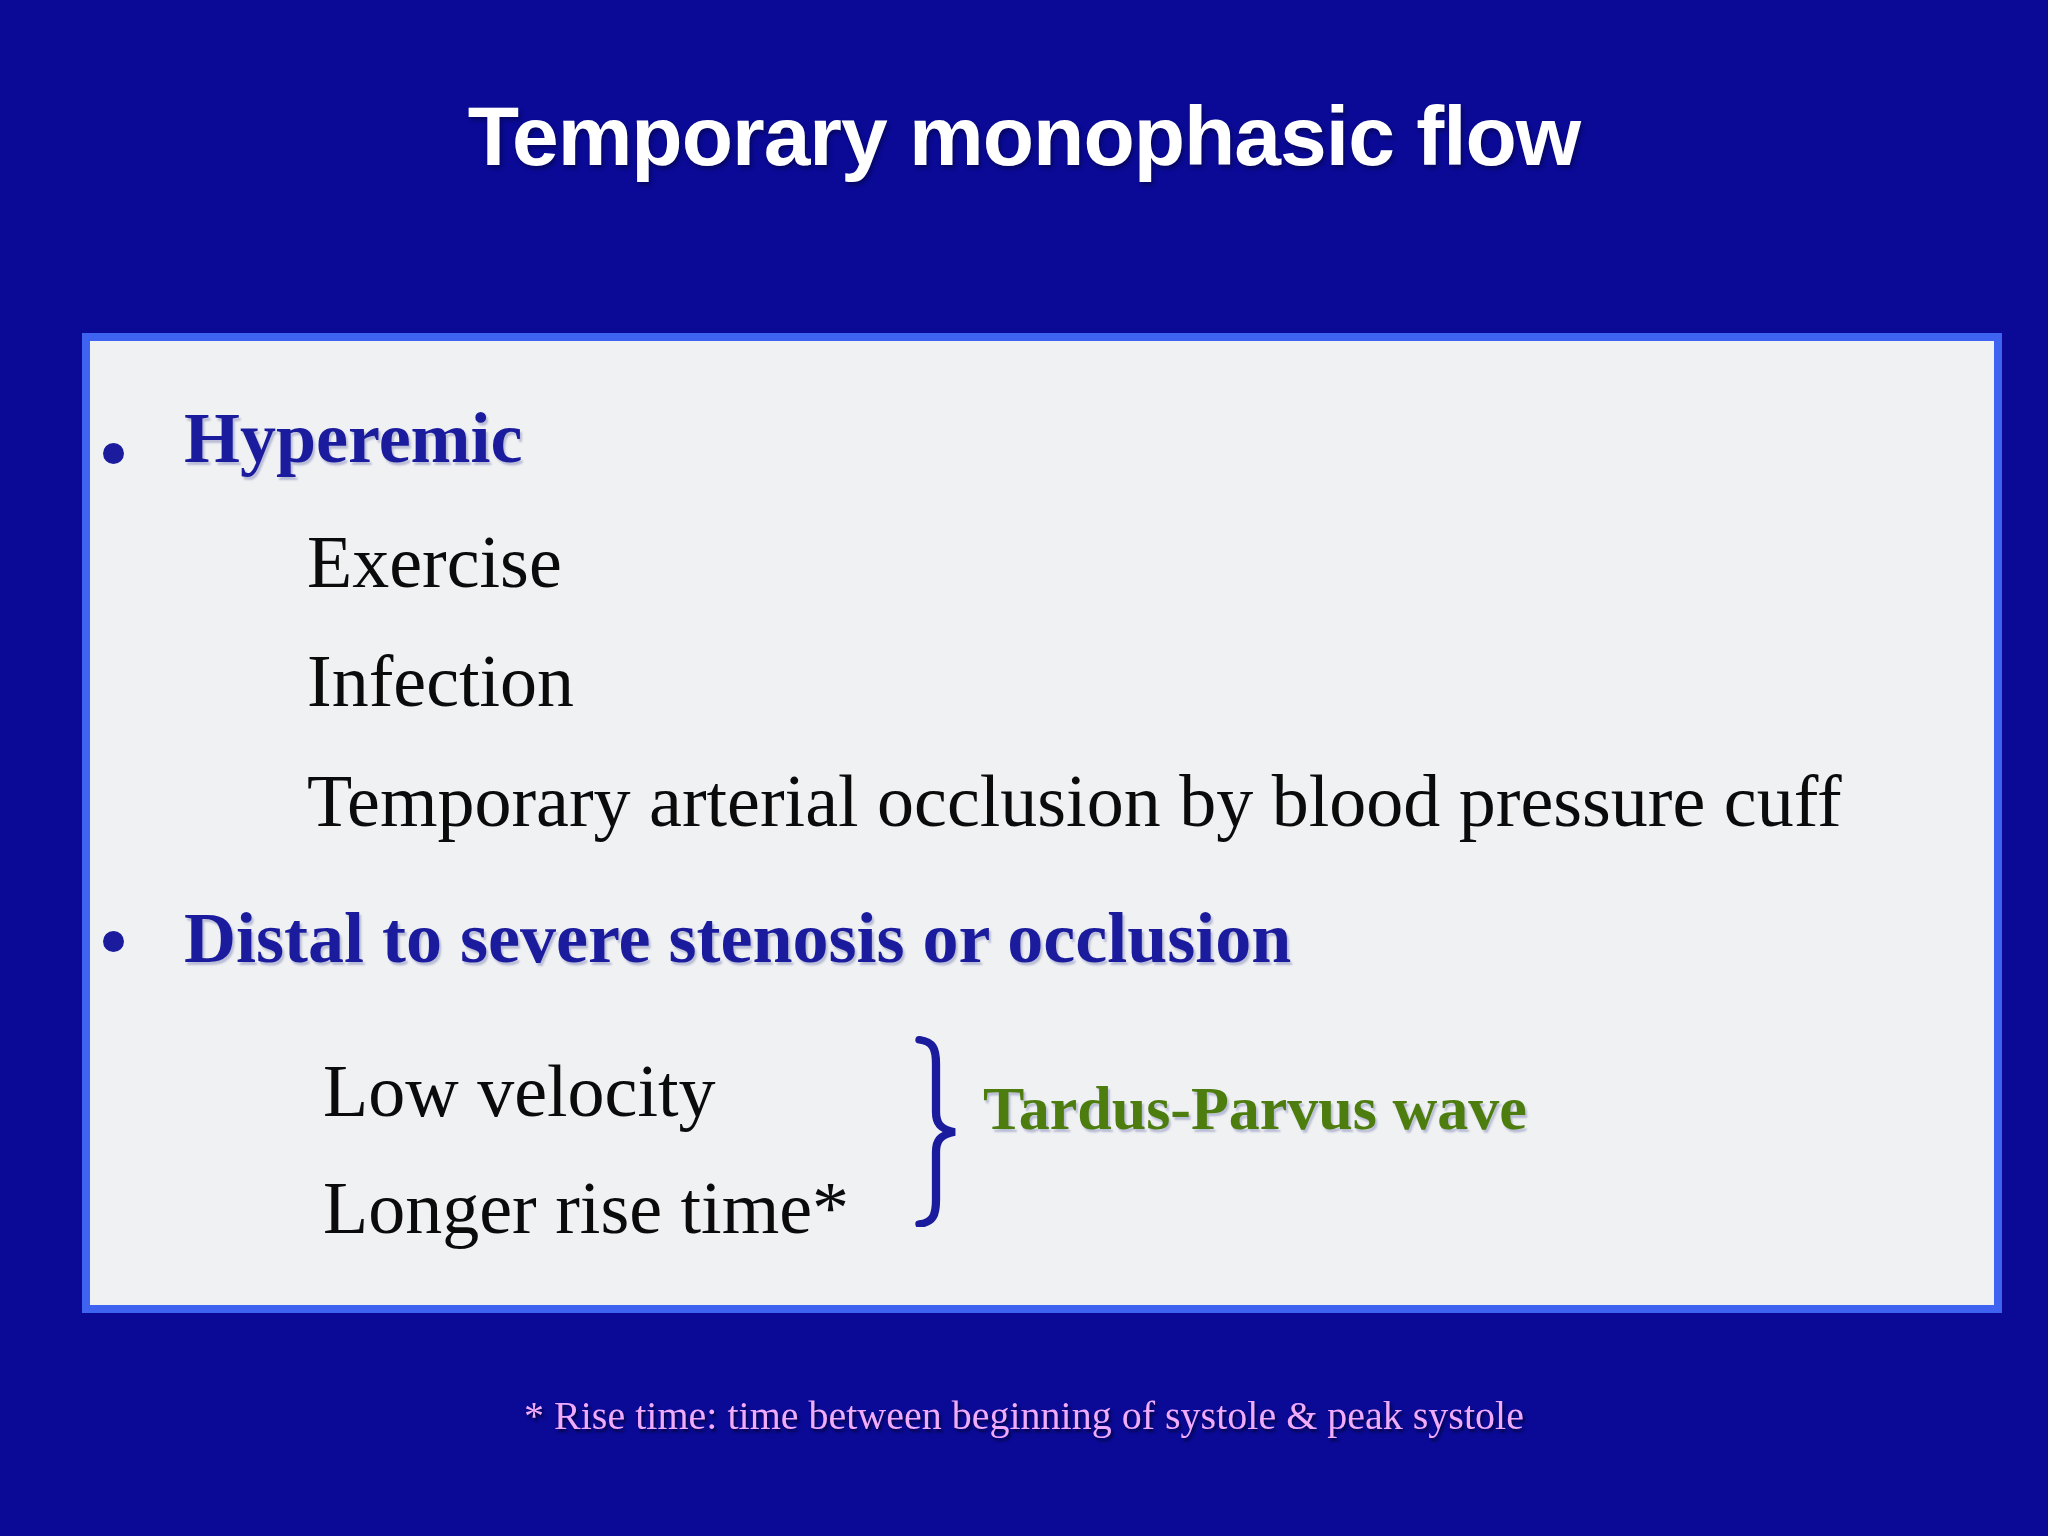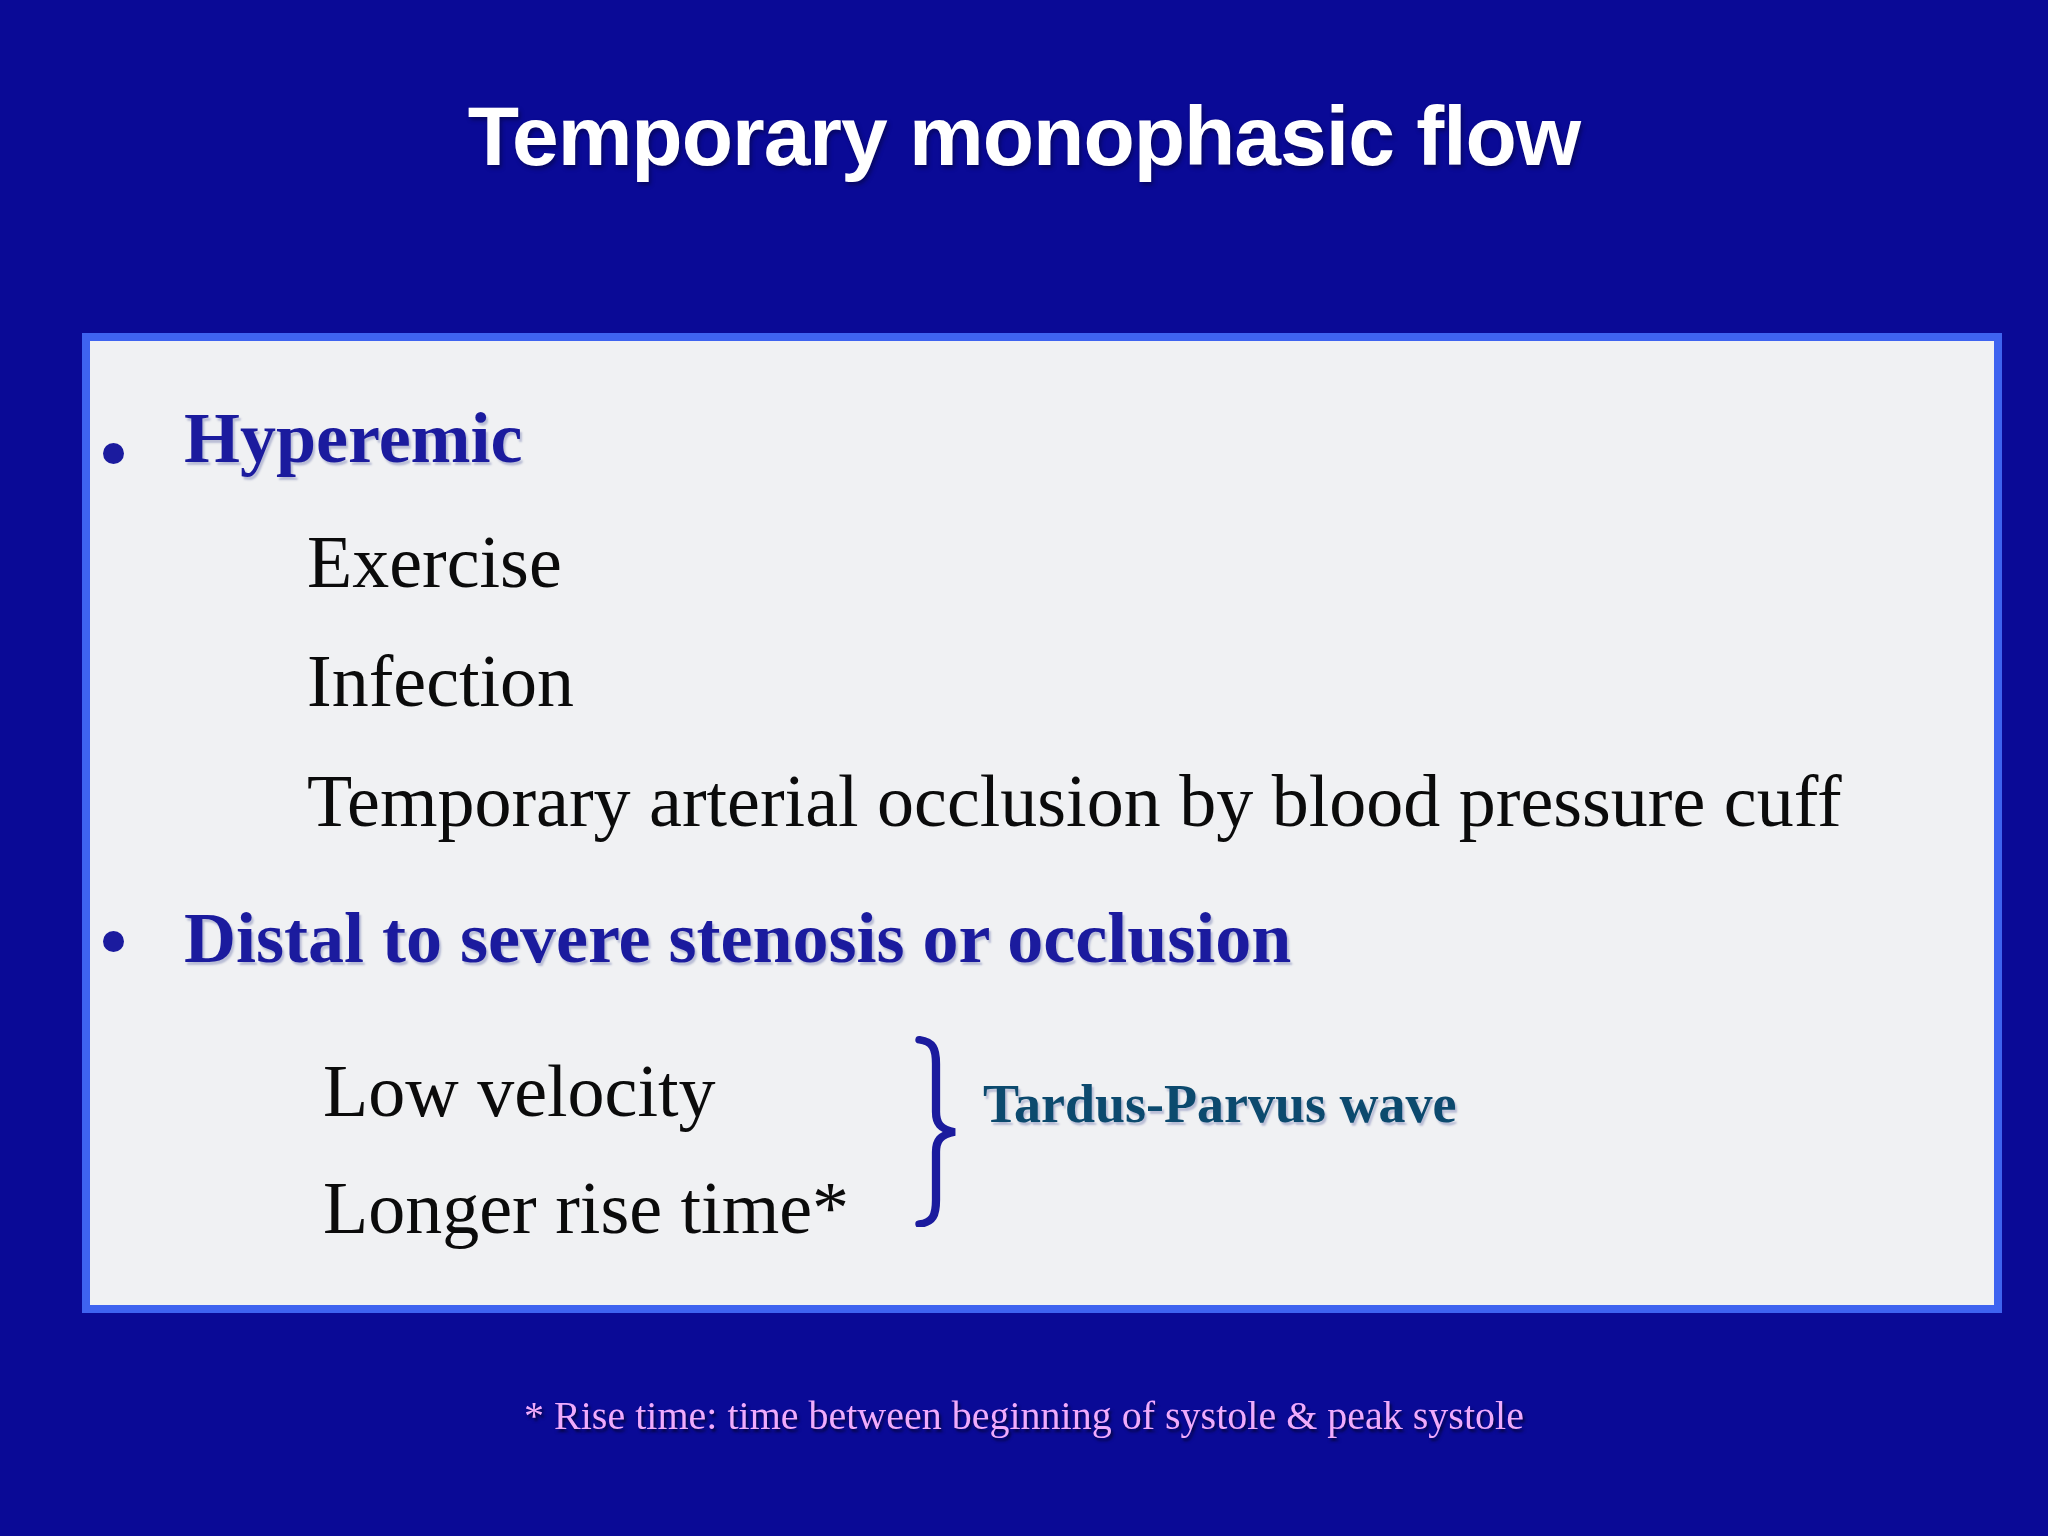--- a/index.html
+++ b/index.html
@@ -71,23 +71,23 @@
     position: absolute;
     left: 815px;
     top: 694px;
     width: 62px;
     height: 192px;
   }
   .annotation-text {
     position: absolute;
     left: 893px;
     top: 735px;
-    color: #0c4a6e;
+    color: #4d7c0f;
     font-weight: bold;
-    font-size: 54px;
+    font-size: 62px;
     line-height: 1.05;
     white-space: nowrap;
     text-shadow: 2px 3px 2px rgba(170,175,205,0.8);
   }
   .footnote {
     position: absolute;
     top: 1392px;
     left: 0;
     width: 100%;
     text-align: center;

